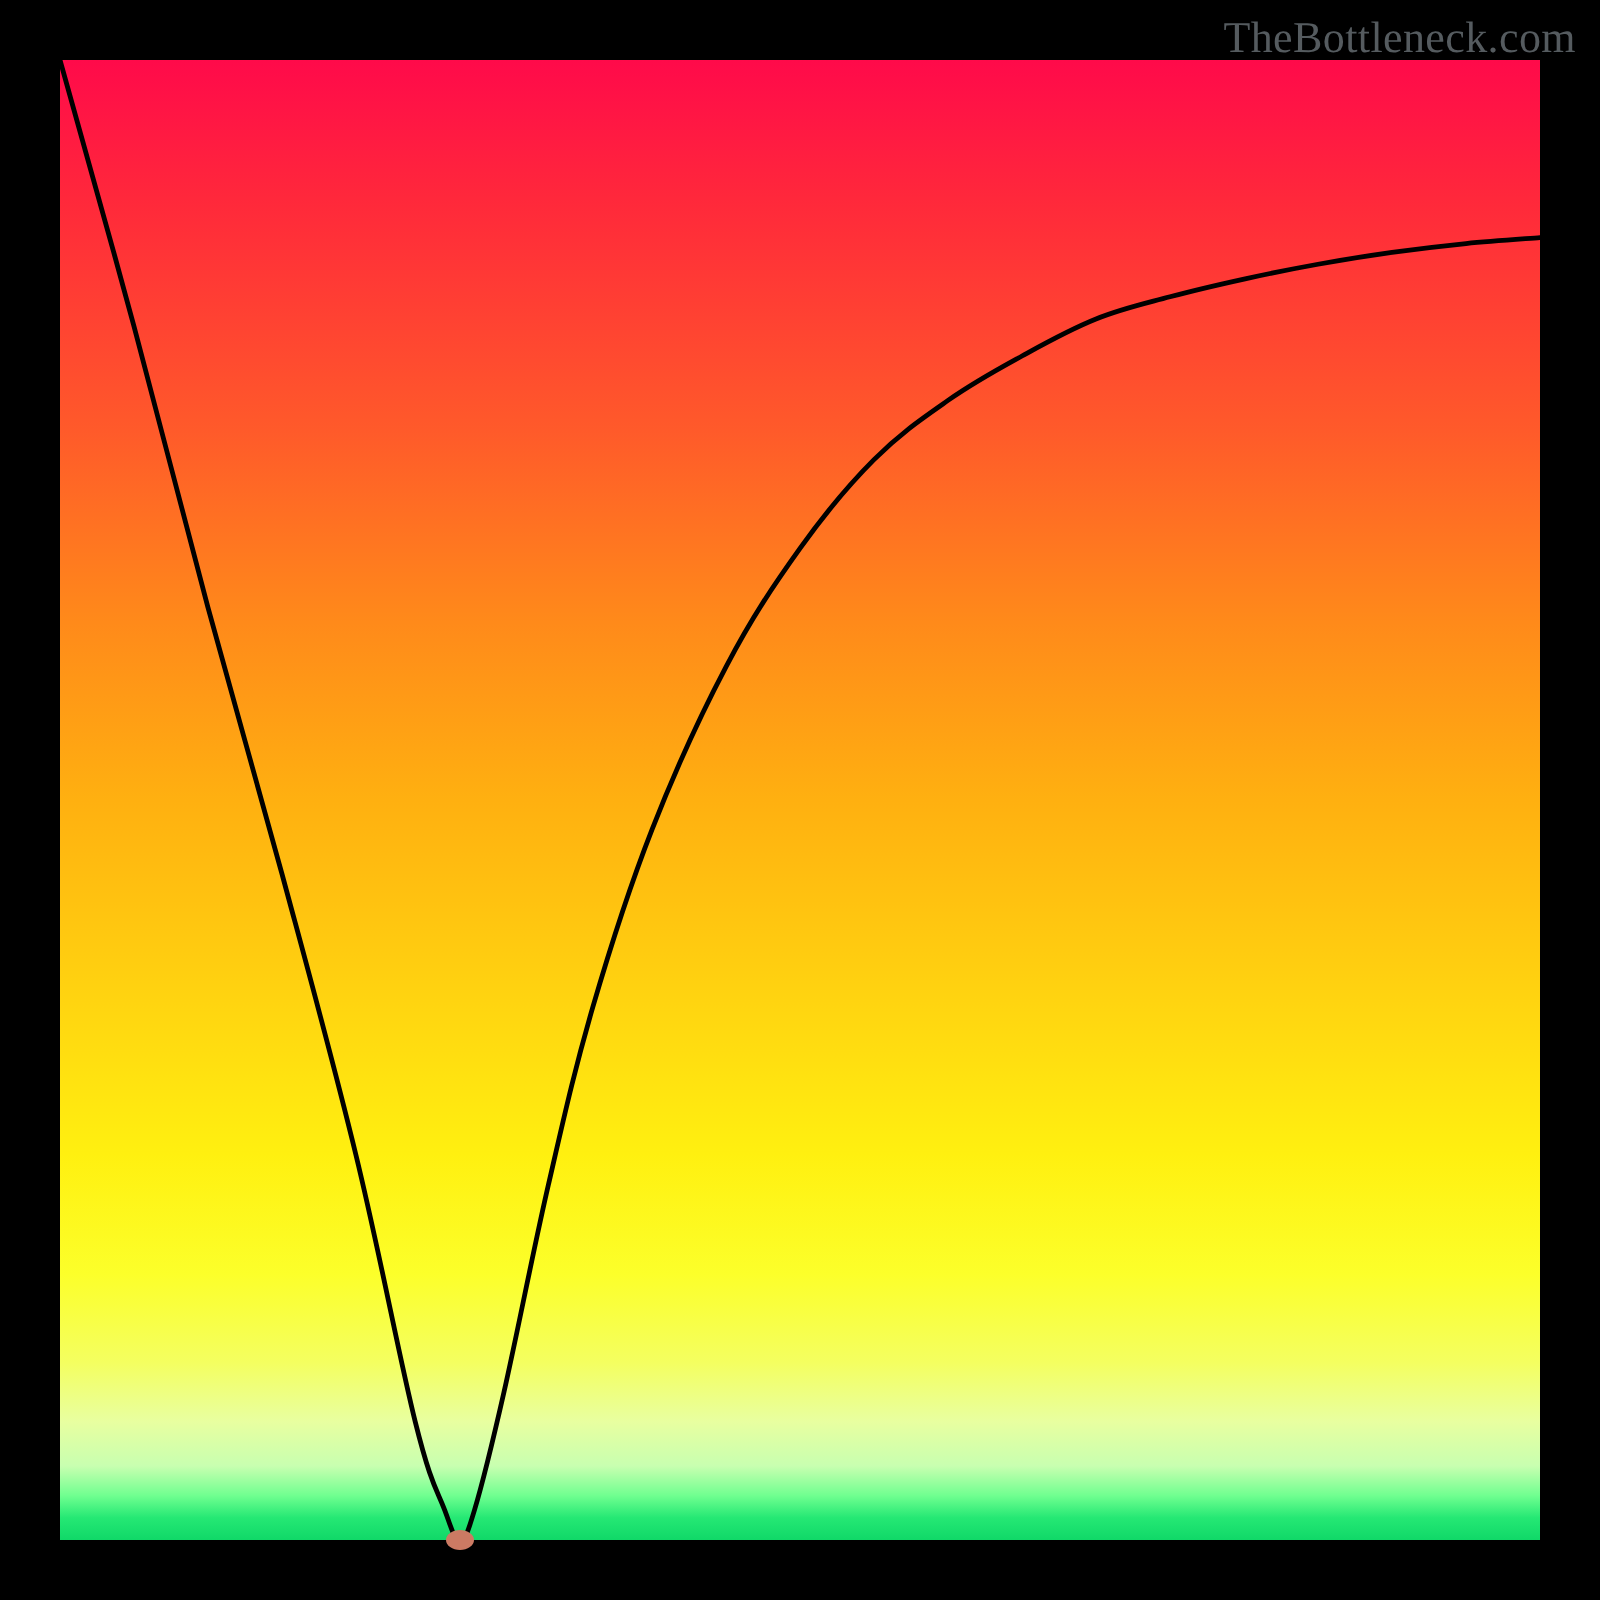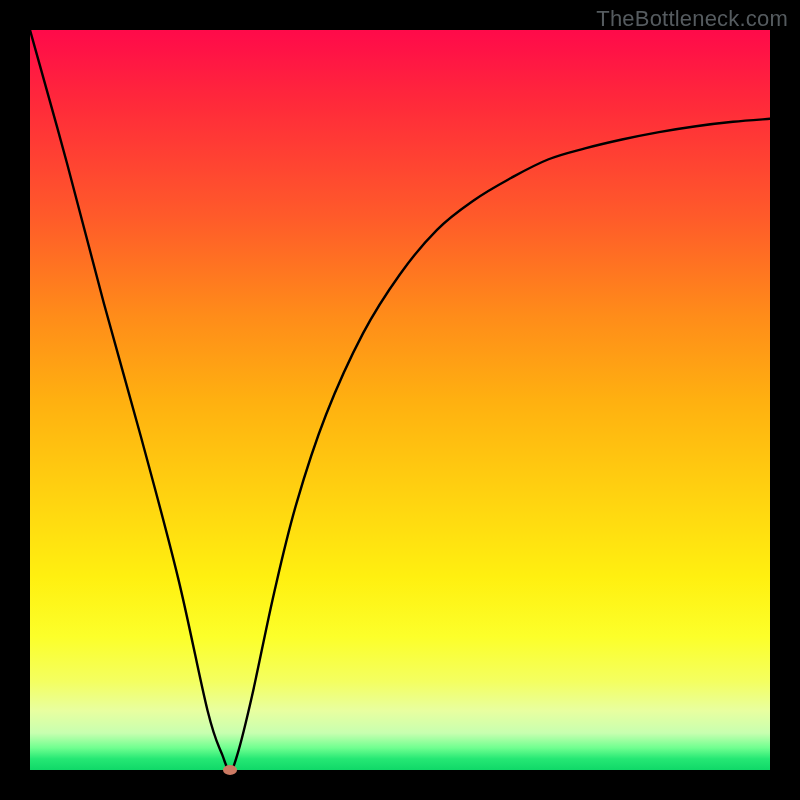--- a/index.html
+++ b/index.html
@@ -35,21 +35,21 @@
     );
   }
   .watermark {
     position: absolute;
     top: 6px;
     right: 12px;
     color: #555b5f;
     font-size: 22px;
     font-weight: 500;
     letter-spacing: 0.2px;
-    font-family: Liberation Sans, sans-serif;
+    font-family: Liberation Serif, serif;
   }
   svg.curve {
     position: absolute;
     left: 0;
     top: 0;
     width: 740px;
     height: 740px;
   }
   .minpoint {
     position: absolute;

